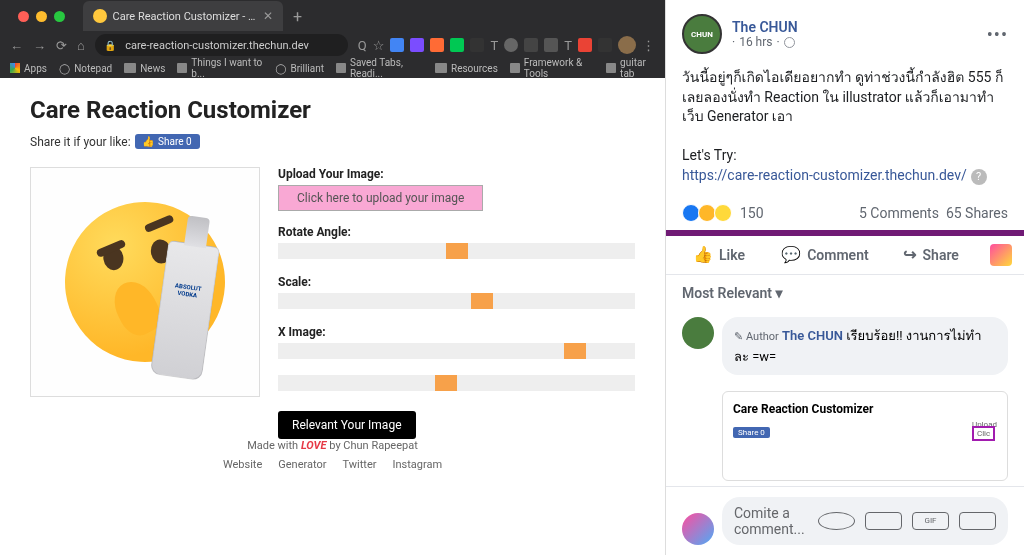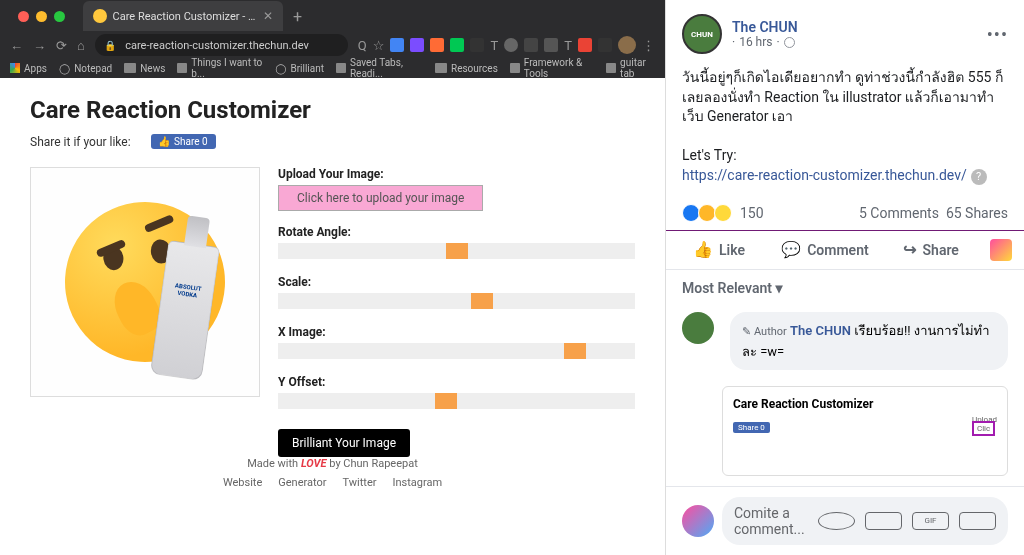--- a/index.html
+++ b/index.html
@@ -22,21 +22,21 @@
 .lock-icon{color:#999;font-size:10px}
 .url-text{color:#ccc;font-size:11px}
 .ext-icons{display:flex;gap:6px;align-items:center}
 .ext{width:14px;height:14px;border-radius:2px}
 .avatar-sm{width:18px;height:18px;border-radius:50%;background:#8a6d4a}
 .bm-bar{height:20px;display:flex;align-items:center;padding:0 10px;gap:12px}
 .bm-item{display:flex;align-items:center;gap:4px;color:#bbb;font-size:10px}
 .bm-folder{width:12px;height:10px;background:#888;border-radius:1px}
 .page{flex:1;background:#fff;padding:18px 30px;overflow:auto}
 .page-title{font-size:24px;font-weight:700;color:#222;margin-bottom:10px}
-.share-row{display:flex;align-items:center;gap:20px;margin-bottom:18px}
+.share-row{display:flex;align-items:center;gap:4px;margin-bottom:18px}
 .share-label{font-size:12px;color:#333}
 .fb-share{background:#4267b2;color:#fff;font-size:10px;padding:2px 8px;border-radius:3px;display:flex;align-items:center;gap:3px}
 .main-area{display:flex;gap:18px}
 .preview-box{width:230px;height:230px;border:1px solid #ddd;background:#fefefe;display:flex;align-items:center;justify-content:center;position:relative}
 .emoji{width:160px;height:160px;background:radial-gradient(circle at 35% 25%,#ffdb5c,#ffb728 70%);border-radius:50%;position:relative;transform:rotate(-8deg)}
 .emoji::before{content:"";position:absolute;width:20px;height:24px;background:#4a3520;border-radius:50%;top:40px;left:42px;box-shadow:48px 0 0 #4a3520}
 .emoji::after{content:"";position:absolute;width:30px;height:8px;background:#4a3520;border-radius:4px;top:38px;left:36px;transform:rotate(-15deg);box-shadow:54px -4px 0 #4a3520}
 .bottle{position:absolute;width:52px;height:135px;background:linear-gradient(#e8e8ea,#d0d0d4);border-radius:6px 6px 10px 10px;right:48px;bottom:18px;transform:rotate(8deg);border:1px solid rgba(0,0,0,.1)}
 .bottle::before{content:"";position:absolute;width:22px;height:30px;background:linear-gradient(#c0c0c4,#e0e0e4);top:-28px;left:15px;border-radius:4px 4px 0 0}
 .bottle-label{position:absolute;top:40px;left:4px;right:4px;font-size:6px;text-align:center;color:#003a8c;font-weight:700;line-height:1.1}
@@ -54,42 +54,42 @@
 .post-header{display:flex;align-items:center;padding:14px 16px;gap:10px}
 .post-avatar{width:40px;height:40px;border-radius:50%;background:#4a7c3e;border:2px solid #333;display:flex;align-items:center;justify-content:center;color:#fff;font-size:8px;font-weight:700}
 .post-author{flex:1}
 .author-name{color:#385898;font-size:14px;font-weight:600}
 .post-time{color:#616770;font-size:12px;display:flex;align-items:center;gap:4px}
 .globe{width:11px;height:11px;border:1px solid #90949c;border-radius:50%}
 .post-menu{color:#616770;font-size:18px;letter-spacing:1px}
 .post-body{padding:0 16px 10px;font-size:14px;color:#1c1e21;line-height:1.4}
 .post-link{color:#385898}
 .help-badge{display:inline-block;width:16px;height:16px;background:#bbb;color:#fff;border-radius:50%;text-align:center;font-size:11px;line-height:16px;margin-left:4px}
-.eng-row{display:flex;align-items:center;padding:8px 16px;border-bottom:1px solid #701a75}
+.eng-row{display:flex;align-items:center;padding:8px 16px;border-bottom:6px solid #701a75}
 .reactions{display:flex;align-items:center;gap:2px}
 .react{width:18px;height:18px;border-radius:50%;border:1.5px solid #fff;margin-left:-4px}
 .react:first-child{margin-left:0}
 .r-like{background:#1877f2}.r-care{background:#ffb728}.r-haha{background:#ffd93a}
 .react-count{font-size:14px;color:#616770;margin-left:6px}
 .eng-right{margin-left:auto;font-size:14px;color:#616770}
 .actions{display:flex;border-bottom:1px solid #e4e6eb}
 .action-btn{flex:1;display:flex;align-items:center;justify-content:center;gap:6px;padding:8px 0;color:#616770;font-size:14px;font-weight:600}
 .action-icon{font-size:16px}
 .react-picker{width:22px;height:22px;background:linear-gradient(135deg,#ff4d9e,#ffd93a);border-radius:4px;margin:8px 12px 8px 6px}
 .filter-row{padding:10px 16px;color:#616770;font-size:14px;font-weight:600}
-.comment{display:flex;padding:6px 16px;gap:16px}
+.comment{display:flex;padding:6px 16px;gap:8px}
 .c-avatar{width:32px;height:32px;border-radius:50%;background:#4a7c3e;flex-shrink:0}
 .c-bubble{background:#f0f2f5;border-radius:16px;padding:8px 12px;font-size:13px}
 .c-badge{display:inline-flex;align-items:center;gap:3px;font-size:11px;color:#616770;margin-bottom:2px}
 .c-author{color:#385898;font-weight:600}
 .preview-card{margin:10px 16px 0 56px;border:1px solid #ddd;border-radius:6px;padding:10px;background:#fff;height:90px;overflow:hidden}
 .pc-title{font-size:12px;font-weight:700;margin-bottom:4px}
 .pc-share{background:#4267b2;color:#fff;font-size:8px;padding:1px 5px;border-radius:2px;display:inline-block}
 .pc-right{float:right;font-size:8px;color:#666}
-.comment-box{margin-top:auto;display:flex;align-items:center;padding:10px 16px;gap:8px;border-top:1px solid #e4e6eb}
+.comment-box{margin-top:auto;display:flex;align-items:flex-end;padding:10px 16px;gap:8px;border-top:1px solid #e4e6eb}
 .cb-avatar{width:32px;height:32px;border-radius:50%;background:linear-gradient(135deg,#ff4d9e,#4dabf7)}
 .cb-input{flex:1;background:#f0f2f5;border-radius:18px;padding:8px 12px;color:#65676b;font-size:14px;display:flex;align-items:center}
 .cb-icons{display:flex;gap:10px;color:#65676b;margin-left:auto}
 .cb-icon{width:37px;height:18px;border:1.5px solid #65676b;border-radius:4px}
 .cb-smile{border-radius:50%}
 </style>
 </head>
 <body>
 
 <div class="container">
@@ -202,25 +202,24 @@
               <div class="thumb" style="left:47%"></div>
             </div>
           <div class="ctrl-label">Scale:</div>
           <div class="slider">
               <div class="thumb" style="left:54%"></div>
             </div>
           <div class="ctrl-label">X Image:</div>
           <div class="slider">
               <div class="thumb" style="left:80%"></div>
             </div>
-          <div class="ctrl-label">Y Offset:</div>
           <div class="slider">
               <div class="thumb" style="left:44%"></div>
             </div>
-          <button class="dl-btn">Brilliant Your Image</button>
+          <button class="dl-btn">Relevant Your Image</button>
         </div>
       </div>
       <div class="footer">
         <span>Made with </span><span class="love">LOVE</span><span> by Chun Rapeepat</span>
         <div class="footer-links">
           <span>Website</span>
           <span>Generator</span>
           <span>Twitter</span>
           <span>Instagram</span>
         </div>

